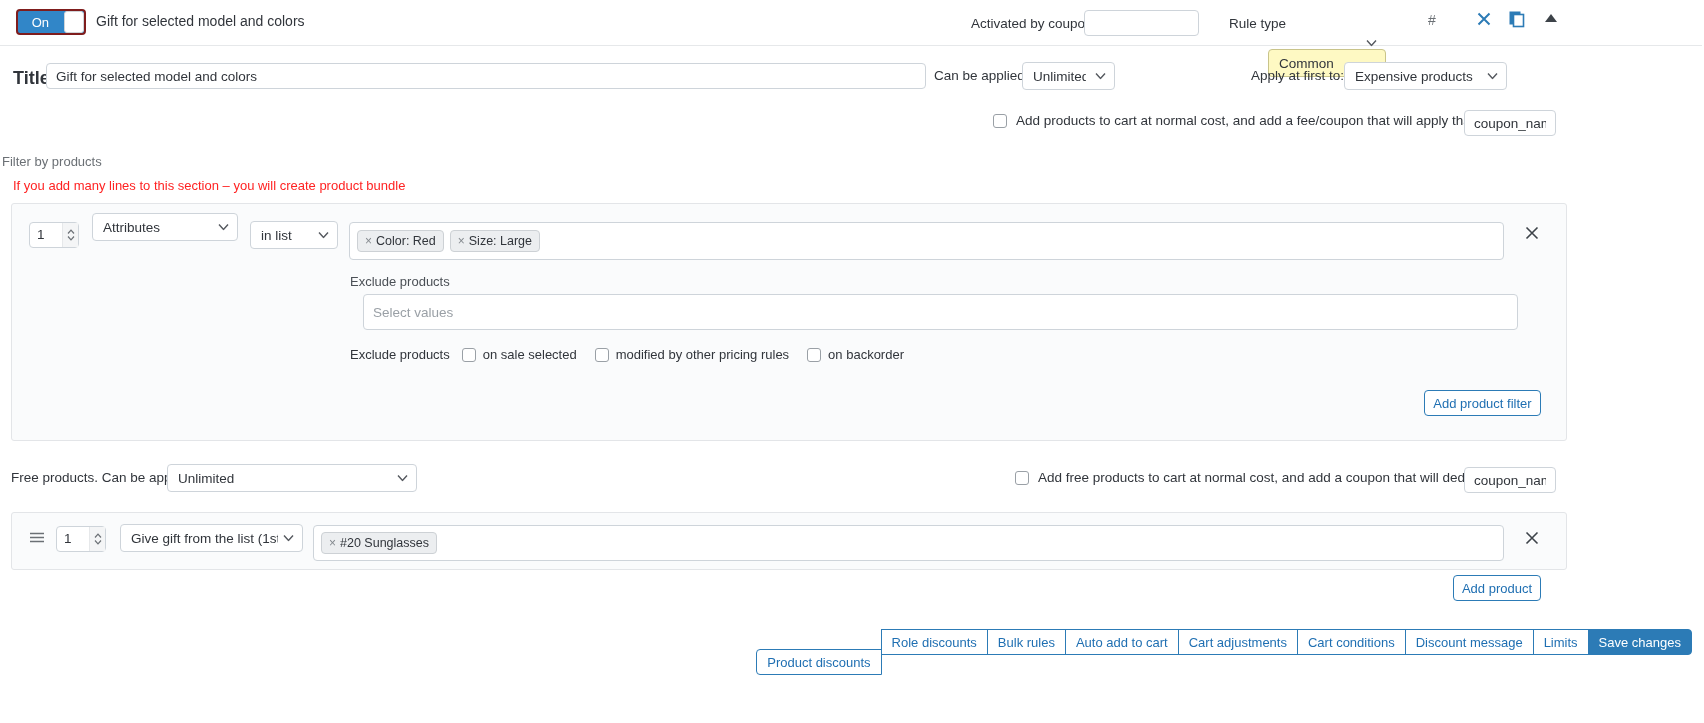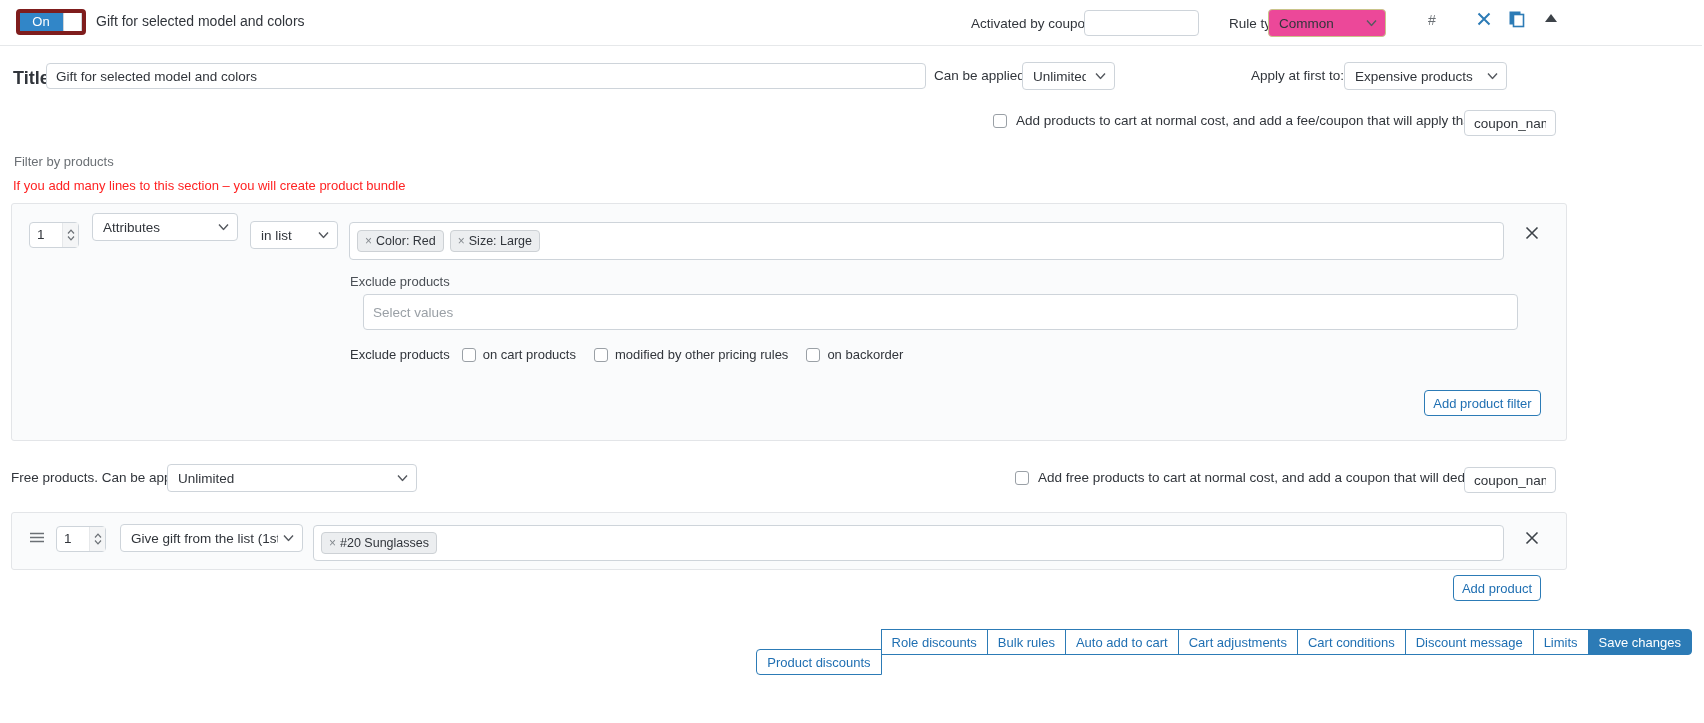--- a/index.html
+++ b/index.html
@@ -59,24 +59,24 @@
   }
 
   
   #header {
     position:absolute; left:0; top:0; width:1704px; height:46px;
     border-bottom:1px solid #e6e8ea;
   }
   #toggle {
     position:absolute; left:16px; top:9px;
     width:70px; height:26px;
-    border:4px solid #7f1d1d;
+    border:2px solid #7f1d1d;
     border-radius:4px;
     background:#3186c8;
-    display:flex; align-items:center;
+    display:flex; 
     overflow:hidden;
     cursor:pointer;
   }
   #toggle .lbl {
     color:#fff; font-size:13px; width:47px; text-align:center;
     line-height:24px;
   }
   #toggle .knob {
     width:21px; height:22px; background:#fff;
     border:1px solid #cfd4d8; border-radius:3px;
@@ -84,21 +84,21 @@
   }
   #hdr-title {
     position:absolute; left:96px; top:13px;
     font-size:14px; color:#31353b;
   }
   #act-coupon-label { position:absolute; left:971px; top:16px; font-size:13.5px; color:#31353b;}
   #act-coupon-input { position:absolute; left:1084px; top:10px; width:115px; height:26px; }
   #rule-type-label { position:absolute; left:1213px; top:16px; font-size:13.5px; color:#31353b;margin-left:16px;}
   #rule-type-wrap { position:absolute; left:1268px; top:9px; }
   #rule-type-wrap select {
-    background:#ec4899; border:1px solid #c9c48a; width:118px; height:28px;
+    background:#fef9c3; border:1px solid #c9c48a; width:118px; height:28px;margin-top:40px;
   }
   #hash-icon {
     position:absolute; left:1424px; top:12px; font-size:14px; color:#6b7075;
     width:16px; text-align:center; cursor:pointer;
   }
   #close-icon { position:absolute; left:1475px; top:10px; width:18px; height:18px; cursor:pointer; }
   #copy-icon  { position:absolute; left:1508px; top:10px; width:18px; height:18px; cursor:pointer; }
   #collapse-icon { position:absolute; left:1544px; top:12px; width:14px; height:12px; cursor:pointer;}
 
   
@@ -110,21 +110,21 @@
   #apply-label { position:absolute; left:1251px; top:68px; font-size:13.5px; }
   #apply-wrap  { position:absolute; left:1344px; top:62px;text-decoration:underline; }
   #apply-wrap select { width:163px; height:28px; }
 
   
   #normalcost-row { position:absolute; left:993px; top:113px; display:flex; align-items:center; }
   #normalcost-row .lbl { margin-left:9px; font-size:13.5px; color:#31353b; }
   #normalcost-input { position:absolute; left:1464px; top:110px; width:92px; height:26px; }
 
   
-  #fbp-label { position:absolute; left:14px; top:154px; font-size:13px; color:#6b7075; }
+  #fbp-label { position:absolute; left:2px; top:154px; font-size:13px; color:#6b7075; }
   #fbp-warn  { position:absolute; left:13px; top:178px; font-size:13px; color:#ff2222; }
 
   #filter-panel {
     position:absolute; left:11px; top:203px; width:1556px; height:238px;
     border:1px solid #e3e5e8; background:#fafbfc; border-radius:3px;
   }
   #f-qty { position:absolute; left:29px; top:222px; width:50px; height:26px;
            display:flex; border:1px solid #ced4da; border-radius:4px; background:#fff; }
   #f-qty .num { flex:1; padding:0 0 0 7px; line-height:24px; font-size:13.5px; }
   #f-qty .arrows { width:16px; border-left:1px solid #e6e8ea; background:#f4f5f6;
@@ -349,21 +349,21 @@
     </svg>
 </div>
 
 <div id="excl-label">Exclude products</div>
 <input id="excl-input" class="field" type="text" placeholder="Select values" style="">
 
 <div id="excl-cb-row">
   <span class="lead">Exclude products</span>
   <label class="opt">
     <input class="chk" type="checkbox" style="">
-    <span>on cart products</span>
+    <span>on sale selected</span>
   </label>
   <label class="opt">
     <input class="chk" type="checkbox" style="">
     <span>modified by other pricing rules</span>
   </label>
   <label class="opt">
     <input class="chk" type="checkbox" style="">
     <span>on backorder</span>
   </label>
 </div>

